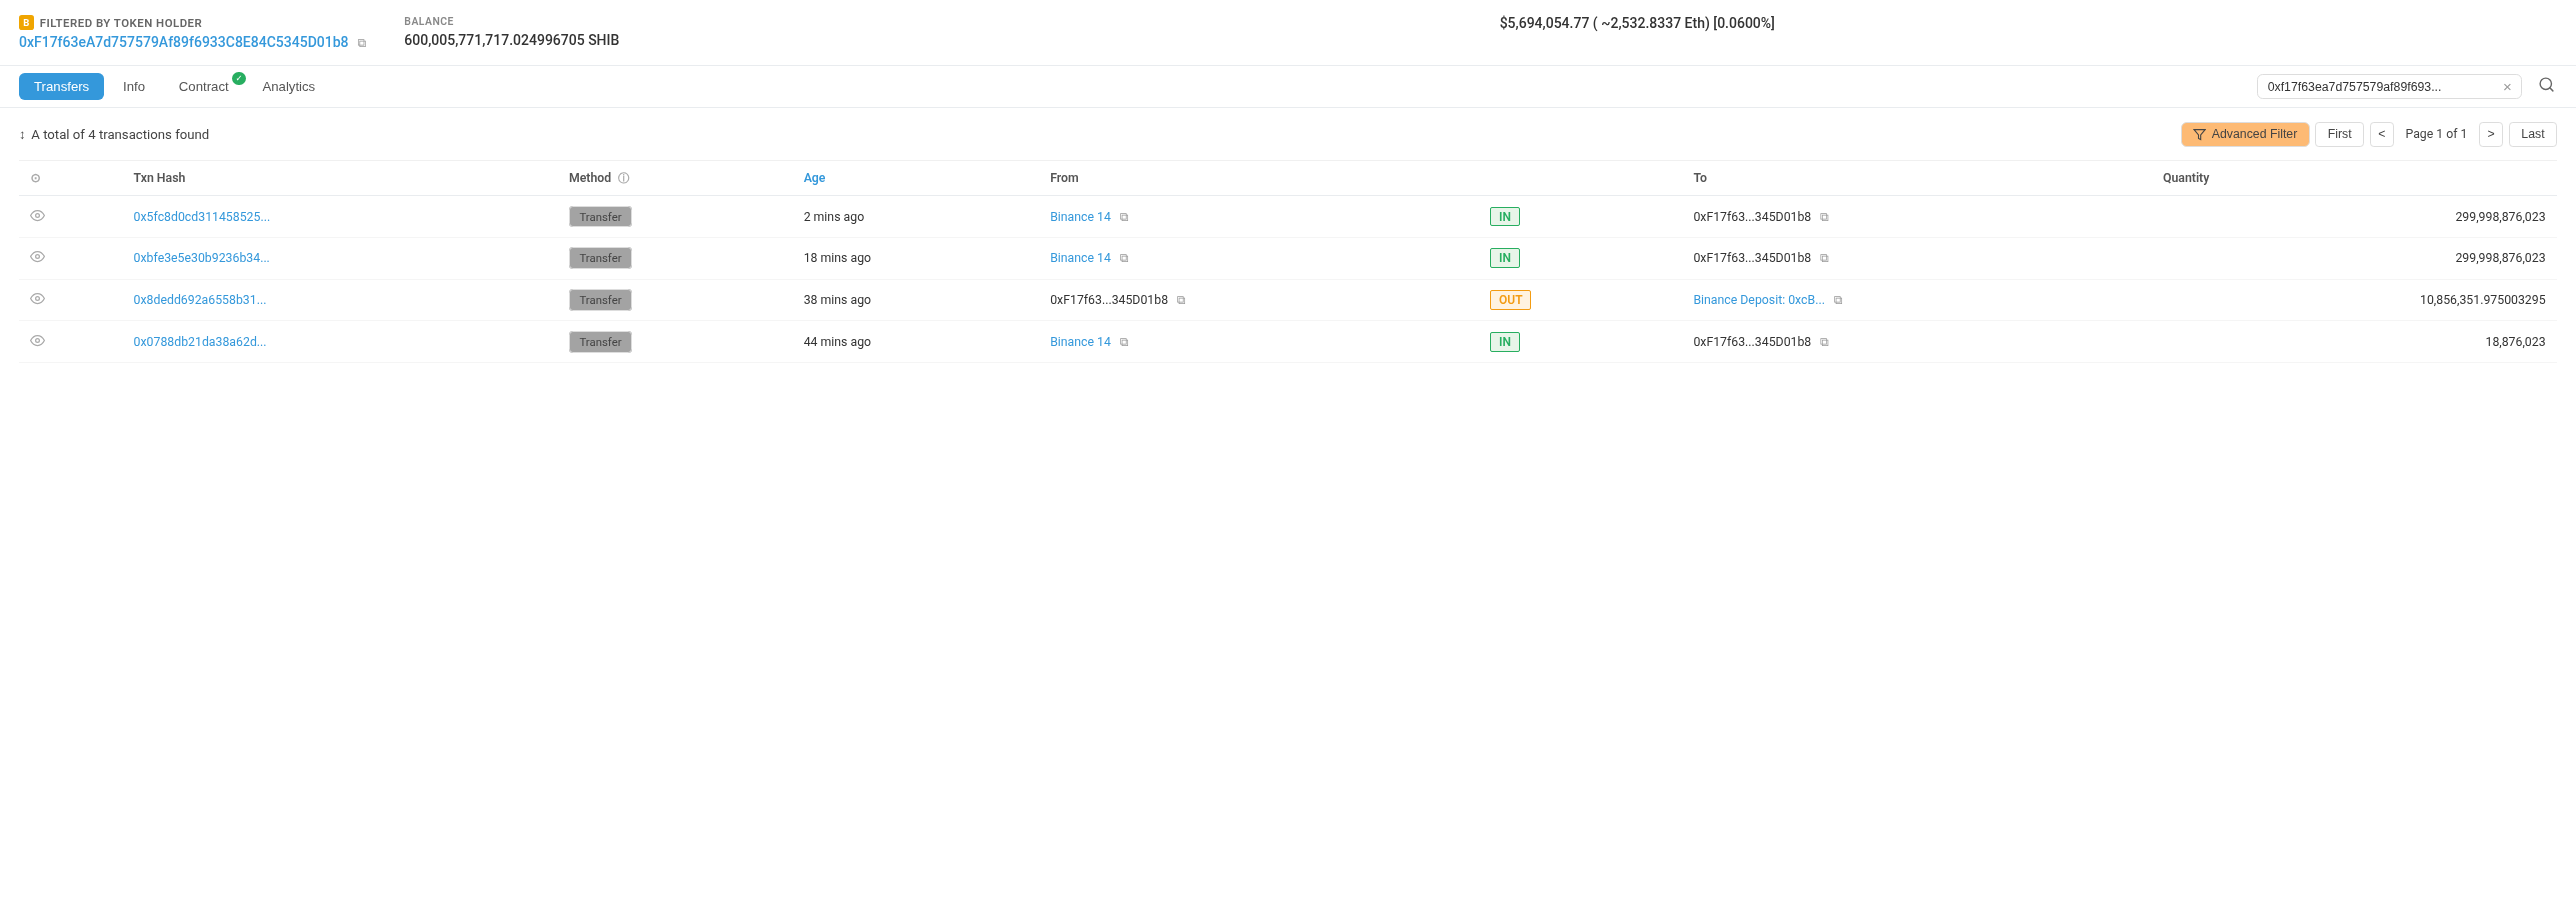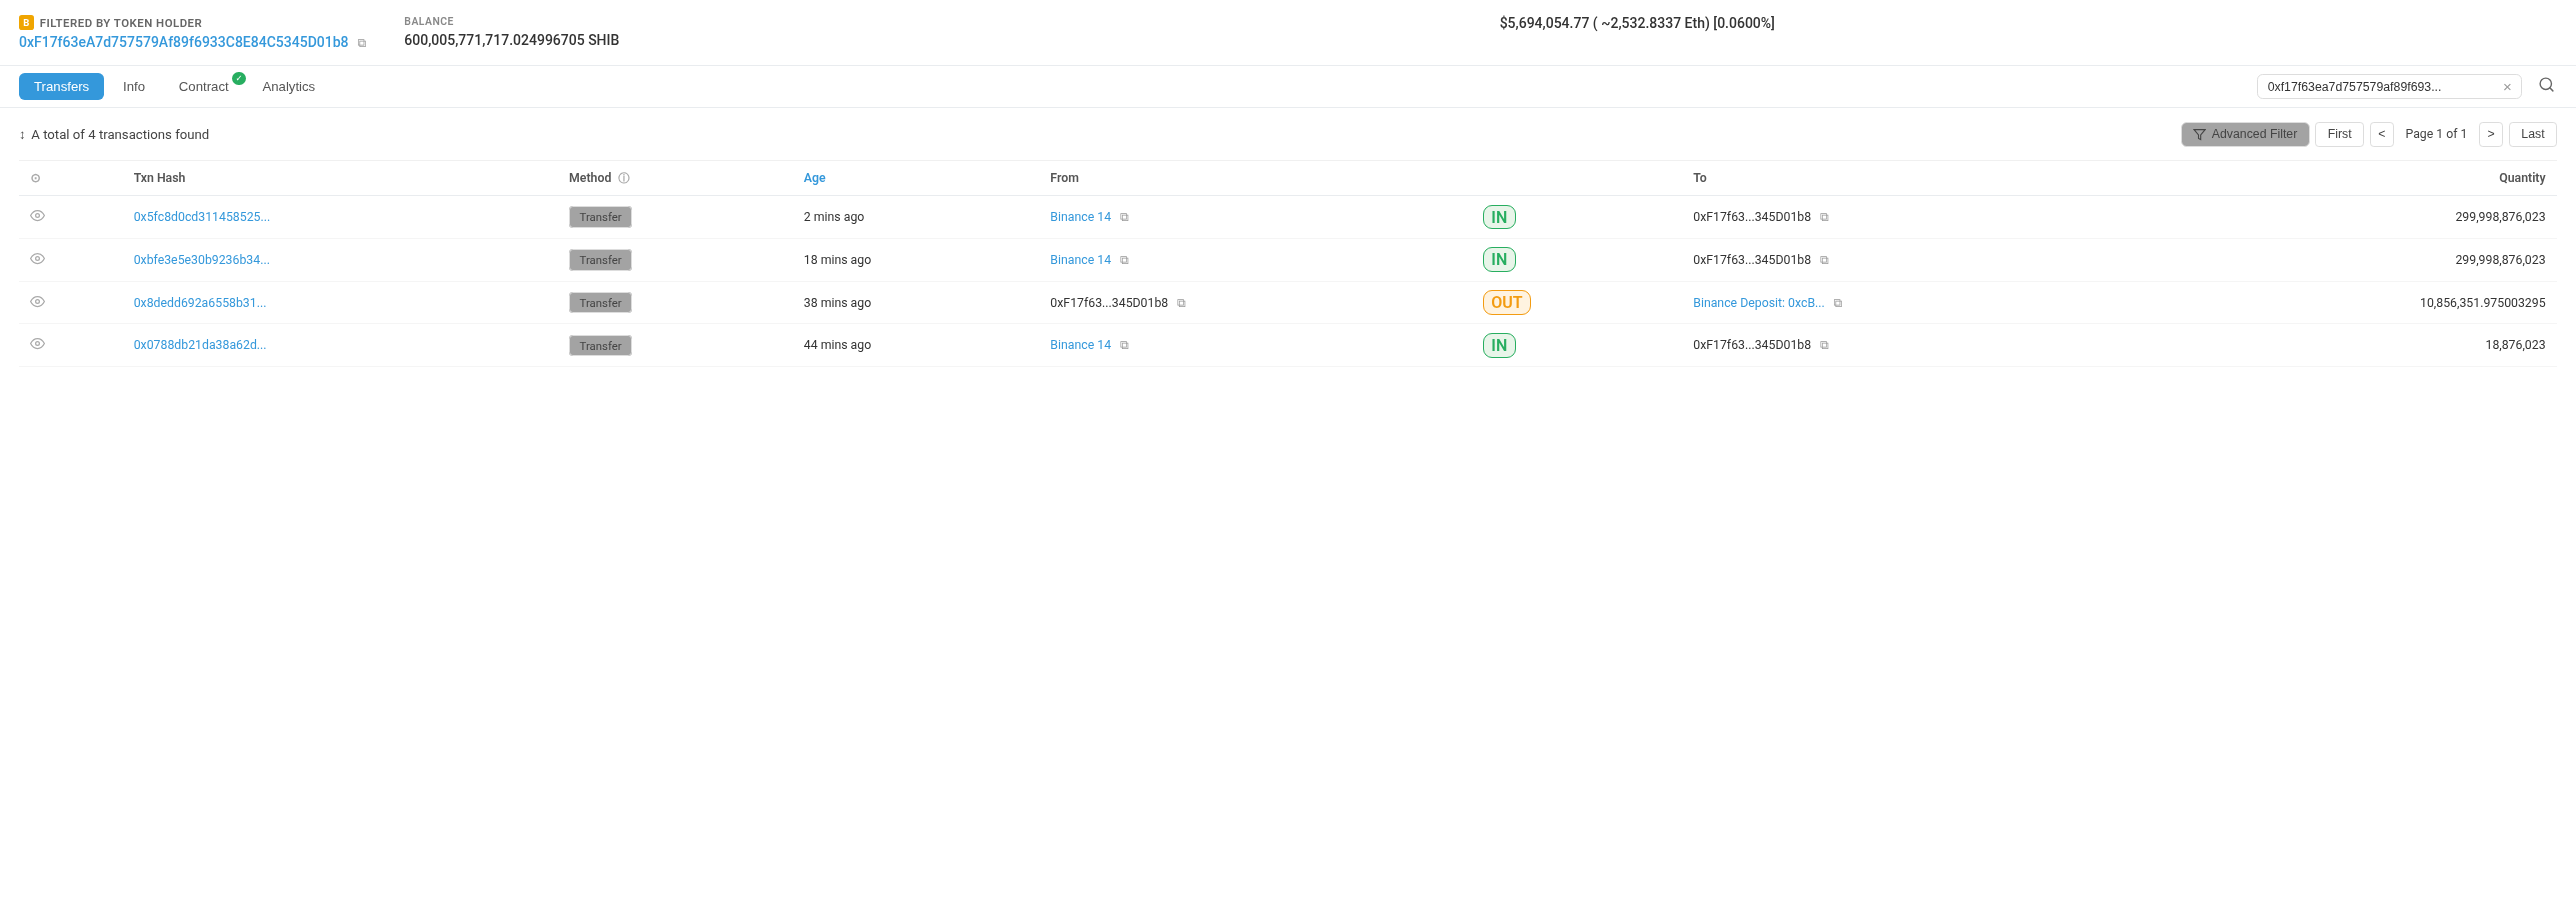--- a/index.html
+++ b/index.html
@@ -205,21 +205,21 @@
     .advanced-filter-btn {
       display: flex;
       align-items: center;
       gap: 5.7px;
       padding: 4.7px 11.4px;
       border: 0.9px solid #ddd;
       border-radius: 5.7px;
       cursor: pointer;
       font-size: 12.3px;
       color: #444;
-      background: #a3a3a3;
+      background: #fdba74;
     }
 
     .page-btn {
       padding: 4.7px 11.4px;
       border: 0.9px solid #ddd;
       border-radius: 3.8px;
       cursor: pointer;
       font-size: 12.3px;
       color: #444;
       background: #fff;
@@ -300,24 +300,25 @@
       white-space: nowrap;
     }
 
     .from-link {
       color: #3498db;
       text-decoration: none;
     }
 
     .direction-badge {
       padding: 1.9px 7.6px;
-      border-radius: 9px;
-      font-size: 16px;
+      border-radius: 2px;
+      font-size: 12px;
       font-weight: 600;
       margin-right: 5.7px;
+      margin-left: 8px;
     }
 
     .direction-in {
       background: #e8f5e9;
       color: #27ae60;
       border: 0.9px solid #27ae60;
     }
 
     .direction-out {
       background: #fff3e0;
@@ -428,21 +429,21 @@
         </th>
         <th>Txn Hash</th>
         <th>
           Method
           <span class="info-icon">ⓘ</span>
         </th>
         <th class="age-col">Age</th>
         <th>From</th>
         <th></th>
         <th>To</th>
-        <th style="text-align:right;">Quantity</th>
+        <th style="text-align:left;">Quantity</th>
       </tr>
     </thead>
     <tbody id="txn-tbody">
     <tr>
       <td>
         <span class="eye-icon">
           <svg width="15" height="15" viewBox="0 0 24 24" fill="none" stroke="currentColor" stroke-width="2">
                 <path d="M1 12s4-8 11-8 11 8 11 8-4 8-11 8-11-8-11-8z"></path>
                 <circle cx="12" cy="12" r="3"></circle>
               </svg>

